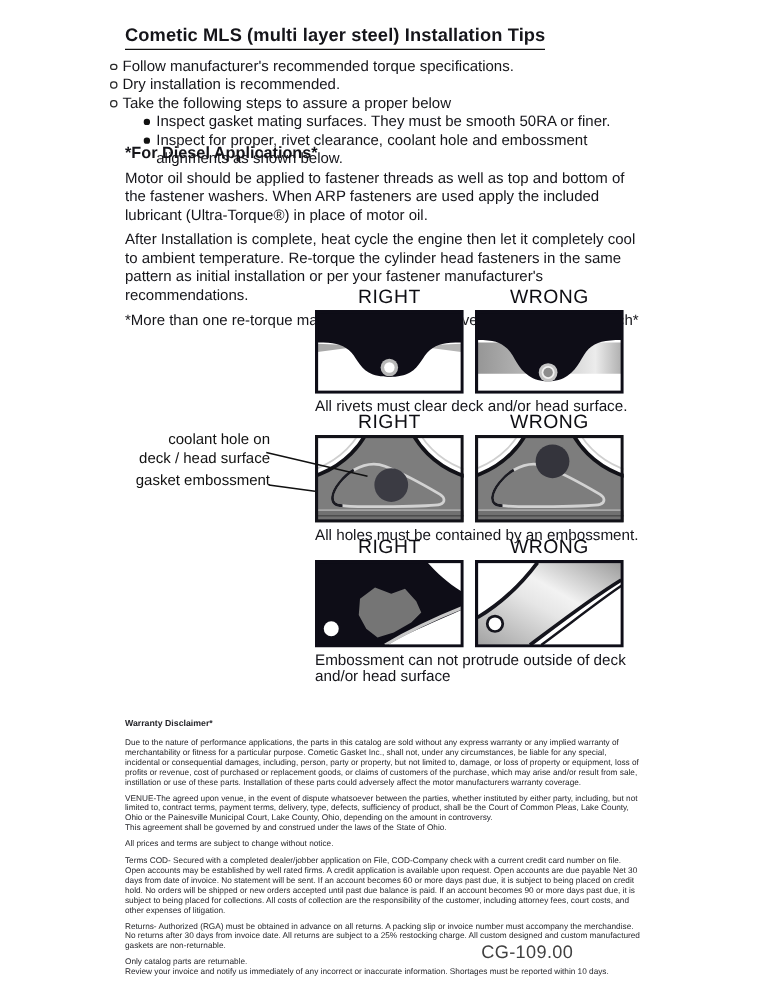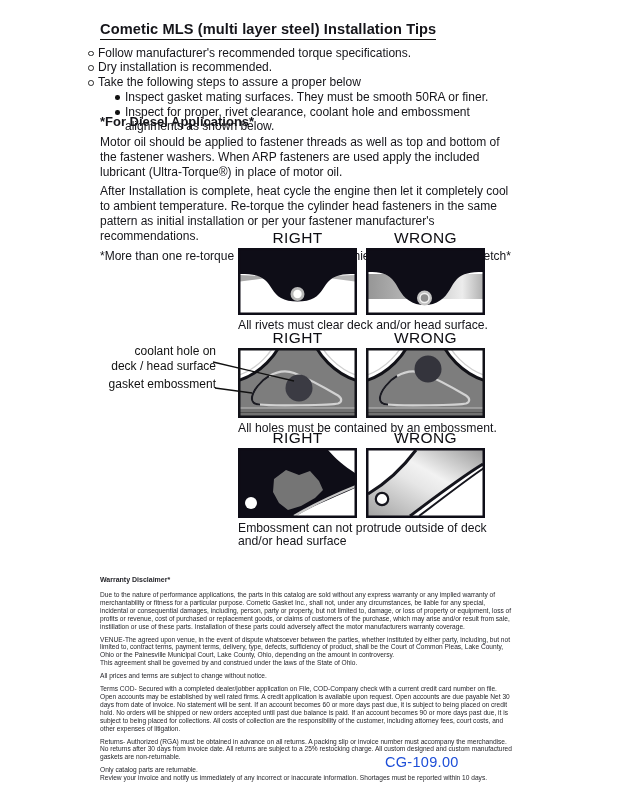--- a/index.html
+++ b/index.html
@@ -25,21 +25,21 @@
     content:''; position:absolute; left:0; top:5.6px; width:4.6px; height:4.6px;
     background:#111; border-radius:50%;
   }
 
   
   #sec-diesel { position:absolute; left:100px; top:114px; width:412px; }
   #sec-diesel h2 { font-size:13px; font-weight:bold; margin:0 0 6px 0; }
   #sec-diesel p { font-size:12px; line-height:14.8px; margin:0 0 5px 0; }
 
   
-  .diag { position:absolute; left:238px; width:250px; }
+  .diag { position:absolute; left:252px; width:250px; }
   #diag1 { top:229px; } #diag2 { top:329px; } #diag3 { top:429px; }
   .drow { display:flex; gap:9px; }
   .dcol { width:119px; }
   .dlabel { text-align:center; font-size:15.5px; letter-spacing:0.4px; line-height:17px; margin-bottom:2px; color:#0d0d12; }
   .dcol svg { display:block; }
   .dcaption { font-size:12.2px; line-height:13.5px; margin-top:3.5px; white-space:nowrap; }
   .dcaption.wrap { white-space:pre-line; width:270px; }
 
   
   #d2-callouts {
@@ -50,21 +50,21 @@
   .callout-emboss { margin-top:4px; }
 
   
   #leaders { position:absolute; left:0; top:0; width:618px; height:800px; pointer-events:none; }
 
   
   #legal { position:absolute; left:100px; top:576px; width:414px; color:#26262b; }
   #legal h3 { font-size:7px; font-weight:bold; margin:0 0 8px 0; }
   #legal p { font-size:6.6px; line-height:7.9px; margin:0 0 5px 0; white-space:pre-line; }
 
-  #code { position:absolute; left:385px; top:754px; font-size:14.5px; letter-spacing:0.3px; color:#1d4ed8; }
+  #code { position:absolute; left:385px; top:754px; font-size:14.5px; letter-spacing:0.3px; color:#404040; }
 </style>
 </head>
 <body>
 
 <div class="page">
 
   <div id="sec-top">
     <h1 class="doc-title">Cometic MLS (multi layer steel) Installation Tips</h1>
     <div class="blist">
       <div class="li l1"><span>Follow manufacturer's recommended torque specifications.</span></div>

